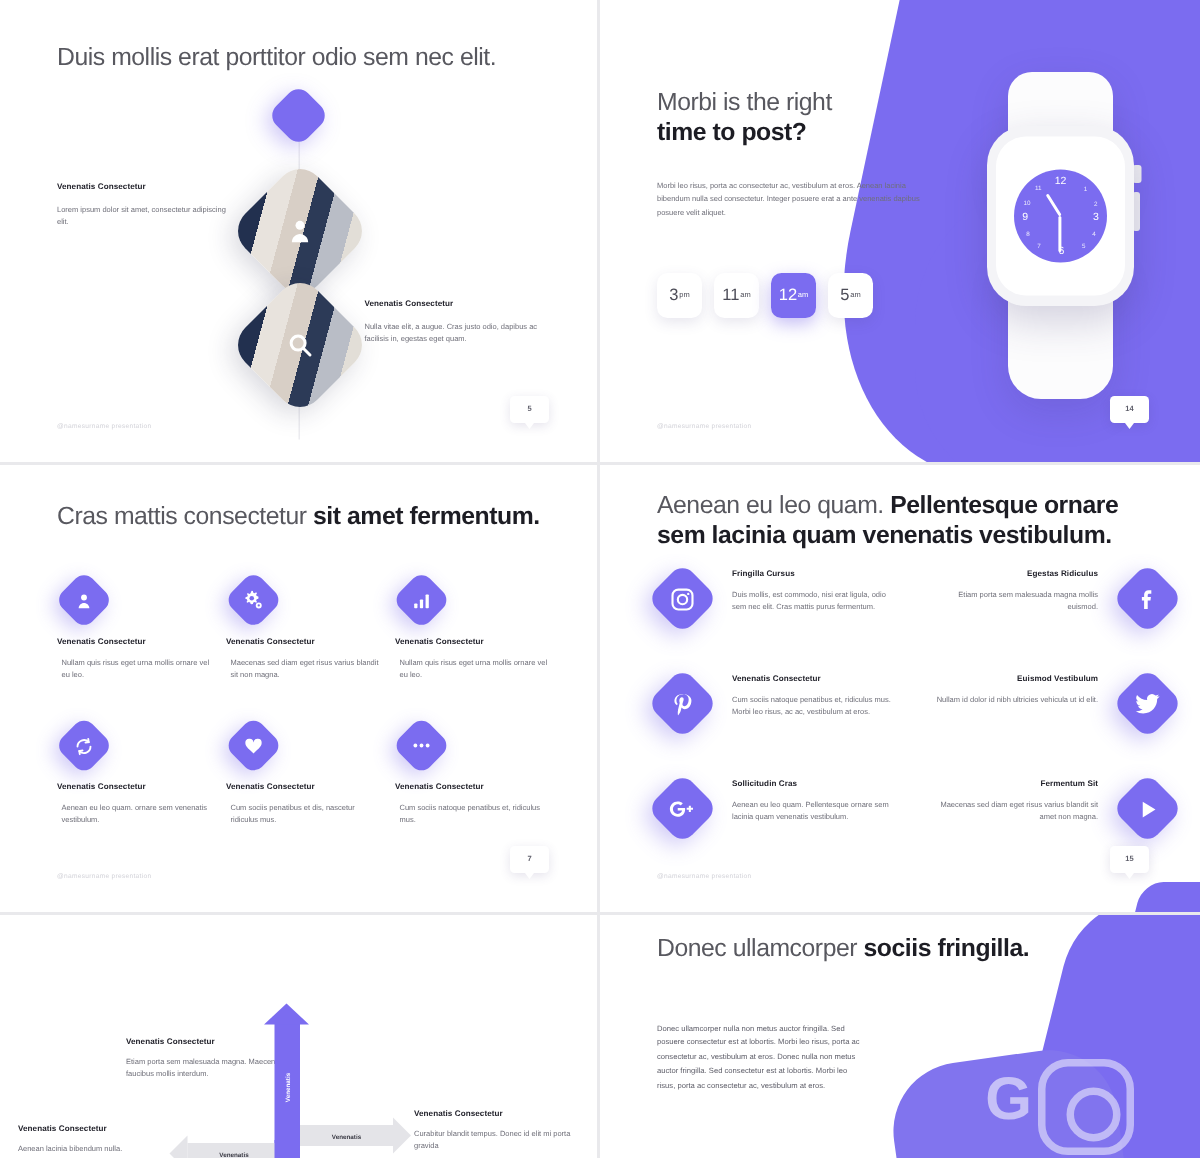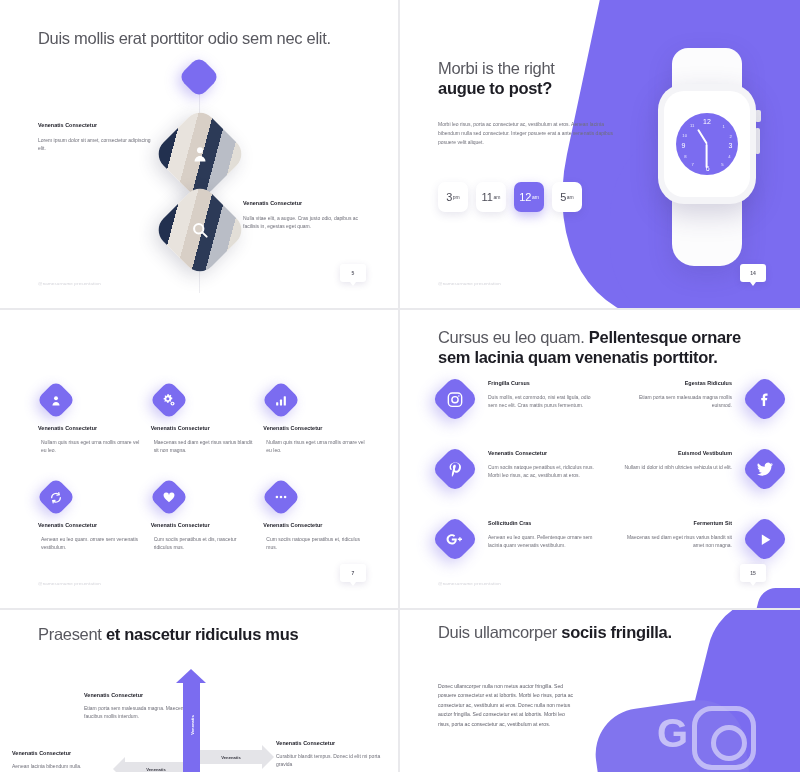--- a/index.html
+++ b/index.html
@@ -355,21 +355,21 @@
     <div class="footer">@namesurname presentation</div>
     <div class="badge" style="left:340px; bottom:26px;">5</div>
   </div>
 
   <div class="slide sep-b">
     <div class="s2-purple"></div>
     <div class="s2-purple2"></div>
 
     <div class="h-title wrap" style="left:38px; top:58px; width:200px; line-height:1.22;">
       <span class="light">Morbi is the right</span><br>
-      <span class="bold">augue to post?</span>
+      <span class="bold">time to post?</span>
     </div>
 
     <div class="body-s" style="position:absolute; left:38px; top:120px; width:182px; line-height:1.8;">Morbi leo risus, porta ac consectetur ac, vestibulum at eros. Aenean lacinia bibendum nulla sed consectetur. Integer posuere erat a ante venenatis dapibus posuere velit aliquet.</div>
 
     <div class="time-row">
       <div class="time-chip">
         <span>3</span>
           <sup>pm</sup>
       </div>
       <div class="time-chip">
@@ -411,20 +411,23 @@
           </div>
         </div>
       </div>
     </div>
 
     <div class="footer">@namesurname presentation</div>
     <div class="badge" style="left:340px; bottom:26px;">14</div>
   </div>
 
   <div class="slide sep-r sep-b">
+    <div class="h-title" style="left:38px; top:24px;">
+      <span class="light">Cras mattis consectetur </span><span class="bold">sit amet fermentum.</span>
+    </div>
 
     <div class="feat-grid">
       <div class="feat">
         <div class="ico">
           <svg class="i" width="13" height="13" viewBox="0 0 24 24" fill="#fff">
               <circle cx="12" cy="7.6" r="3.6"></circle>
               <path d="M5.4 21c0-3.6 2.9-6.6 6.6-6.6s6.6 3 6.6 6.6z"></path>
             </svg>
         </div>
         <div class="sub-h">Venenatis Consectetur</div>
@@ -487,21 +490,21 @@
         <div class="body-s">Cum sociis natoque penatibus et, ridiculus mus.</div>
       </div>
     </div>
 
     <div class="footer">@namesurname presentation</div>
     <div class="badge" style="left:340px; bottom:26px;">7</div>
   </div>
 
   <div class="slide sep-b">
     <div class="h-title wrap" style="left:38px; top:18px; width:330px; line-height:1.2;">
-      <span class="light">Cursus eu leo quam. </span><span class="bold">Pellentesque ornare sem lacinia quam venenatis porttitor.</span>
+      <span class="light">Aenean eu leo quam. </span><span class="bold">Pellentesque ornare sem lacinia quam venenatis vestibulum.</span>
     </div>
 
     <div class="soc-col left">
       <div class="soc-row">
         <div class="soc-d">
           <svg class="i" width="17" height="17" viewBox="0 0 24 24" fill="none" stroke="#fff" stroke-width="2">
             <rect x="2.6" y="2.6" width="18.8" height="18.8" rx="5.5"></rect>
             <circle cx="12" cy="12" r="4.4"></circle>
             <circle cx="17.4" cy="6.7" r="1.1" fill="#fff" stroke="none"></circle>
           </svg>
@@ -571,23 +574,20 @@
         </div>
       </div>
     </div>
 
     <div class="s4-corner"></div>
     <div class="footer">@namesurname presentation</div>
     <div class="badge" style="left:340px; bottom:26px;">15</div>
   </div>
 
   <div class="slide sep-r">
-    <div class="h-title" style="left:38px; top:14px;">
-      <span class="light">Praesent </span><span class="bold">et nascetur ridiculus mus</span>
-    </div>
 
     <div class="dg">
       <div class="dg-tx" style="left:84px; top:82px;">
         <div class="sub-h">Venenatis Consectetur</div>
         <div class="body-s">Etiam porta sem malesuada magna. Maecenas faucibus mollis interdum.</div>
       </div>
       <div class="dg-tx" style="left:12px; top:140px;">
         <div class="sub-h">Venenatis Consectetur</div>
         <div class="body-s">Aenean lacinia bibendum nulla.</div>
       </div>
@@ -604,21 +604,21 @@
       </div>
       <div class="arrow-l">
         <span class="lbl">Venenatis</span>
       </div>
       <div class="dg-box"></div>
     </div>
   </div>
 
   <div class="slide">
     <div class="h-title" style="left:38px; top:12px;">
-      <span class="light">Duis ullamcorper </span><span class="bold">sociis fringilla.</span>
+      <span class="light">Donec ullamcorper </span><span class="bold">sociis fringilla.</span>
     </div>
 
     <div class="s6-shape-a"></div>
     <div class="s6-shape-b"></div>
 
     <div class="s6-body">
       <div class="body-s">Donec ullamcorper nulla non metus auctor fringilla. Sed posuere consectetur est at lobortis. Morbi leo risus, porta ac consectetur ac, vestibulum at eros. Donec nulla non metus auctor fringilla. Sed consectetur est at lobortis. Morbi leo risus, porta ac consectetur ac, vestibulum at eros.</div>
     </div>
 
     <div class="wm-cam"></div>

